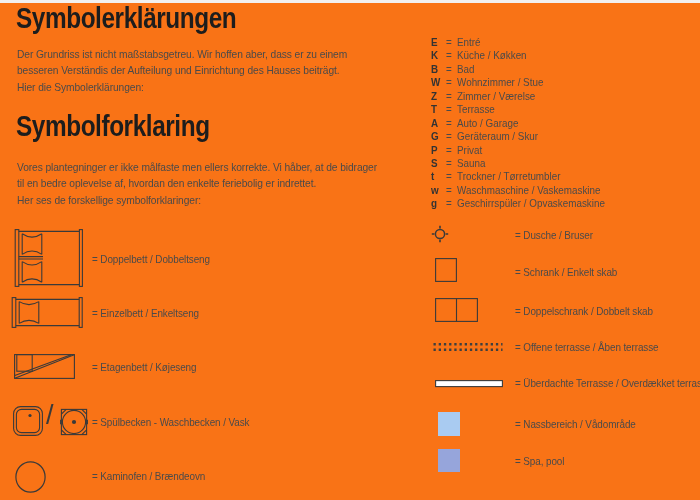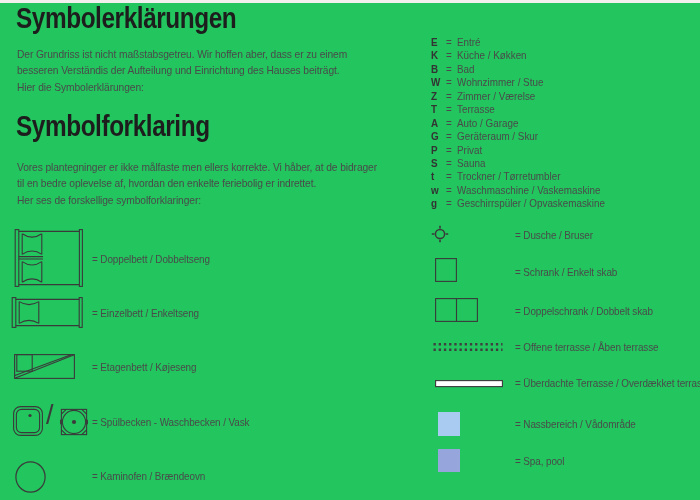--- a/index.html
+++ b/index.html
@@ -1,17 +1,17 @@
 <!DOCTYPE html>
 <html><head>
 <meta charset="utf-8">
 <style>
   html,body{margin:0;padding:0;background:#fff;}
   .page{
-    position:relative;width:700px;height:500px;background:#22c55e;overflow:hidden;
+    position:relative;width:700px;height:500px;background:#f97316;overflow:hidden;
     font-family:"Liberation Sans", sans-serif;color:#4a4a4a;
   }
   .top-strip{position:absolute;left:0;top:0;width:700px;height:3px;background:#f2f0ef;}
   .abs{position:absolute;}
   h1{
     margin:0;font-size:29px;font-weight:700;color:#1d1d1d;letter-spacing:-0.5px;
     transform:scaleX(0.84);transform-origin:0 0;white-space:nowrap;
   }
   .para{
     font-size:11.5px;line-height:16.4px;color:#4a4a4a;letter-spacing:-0.1px;

